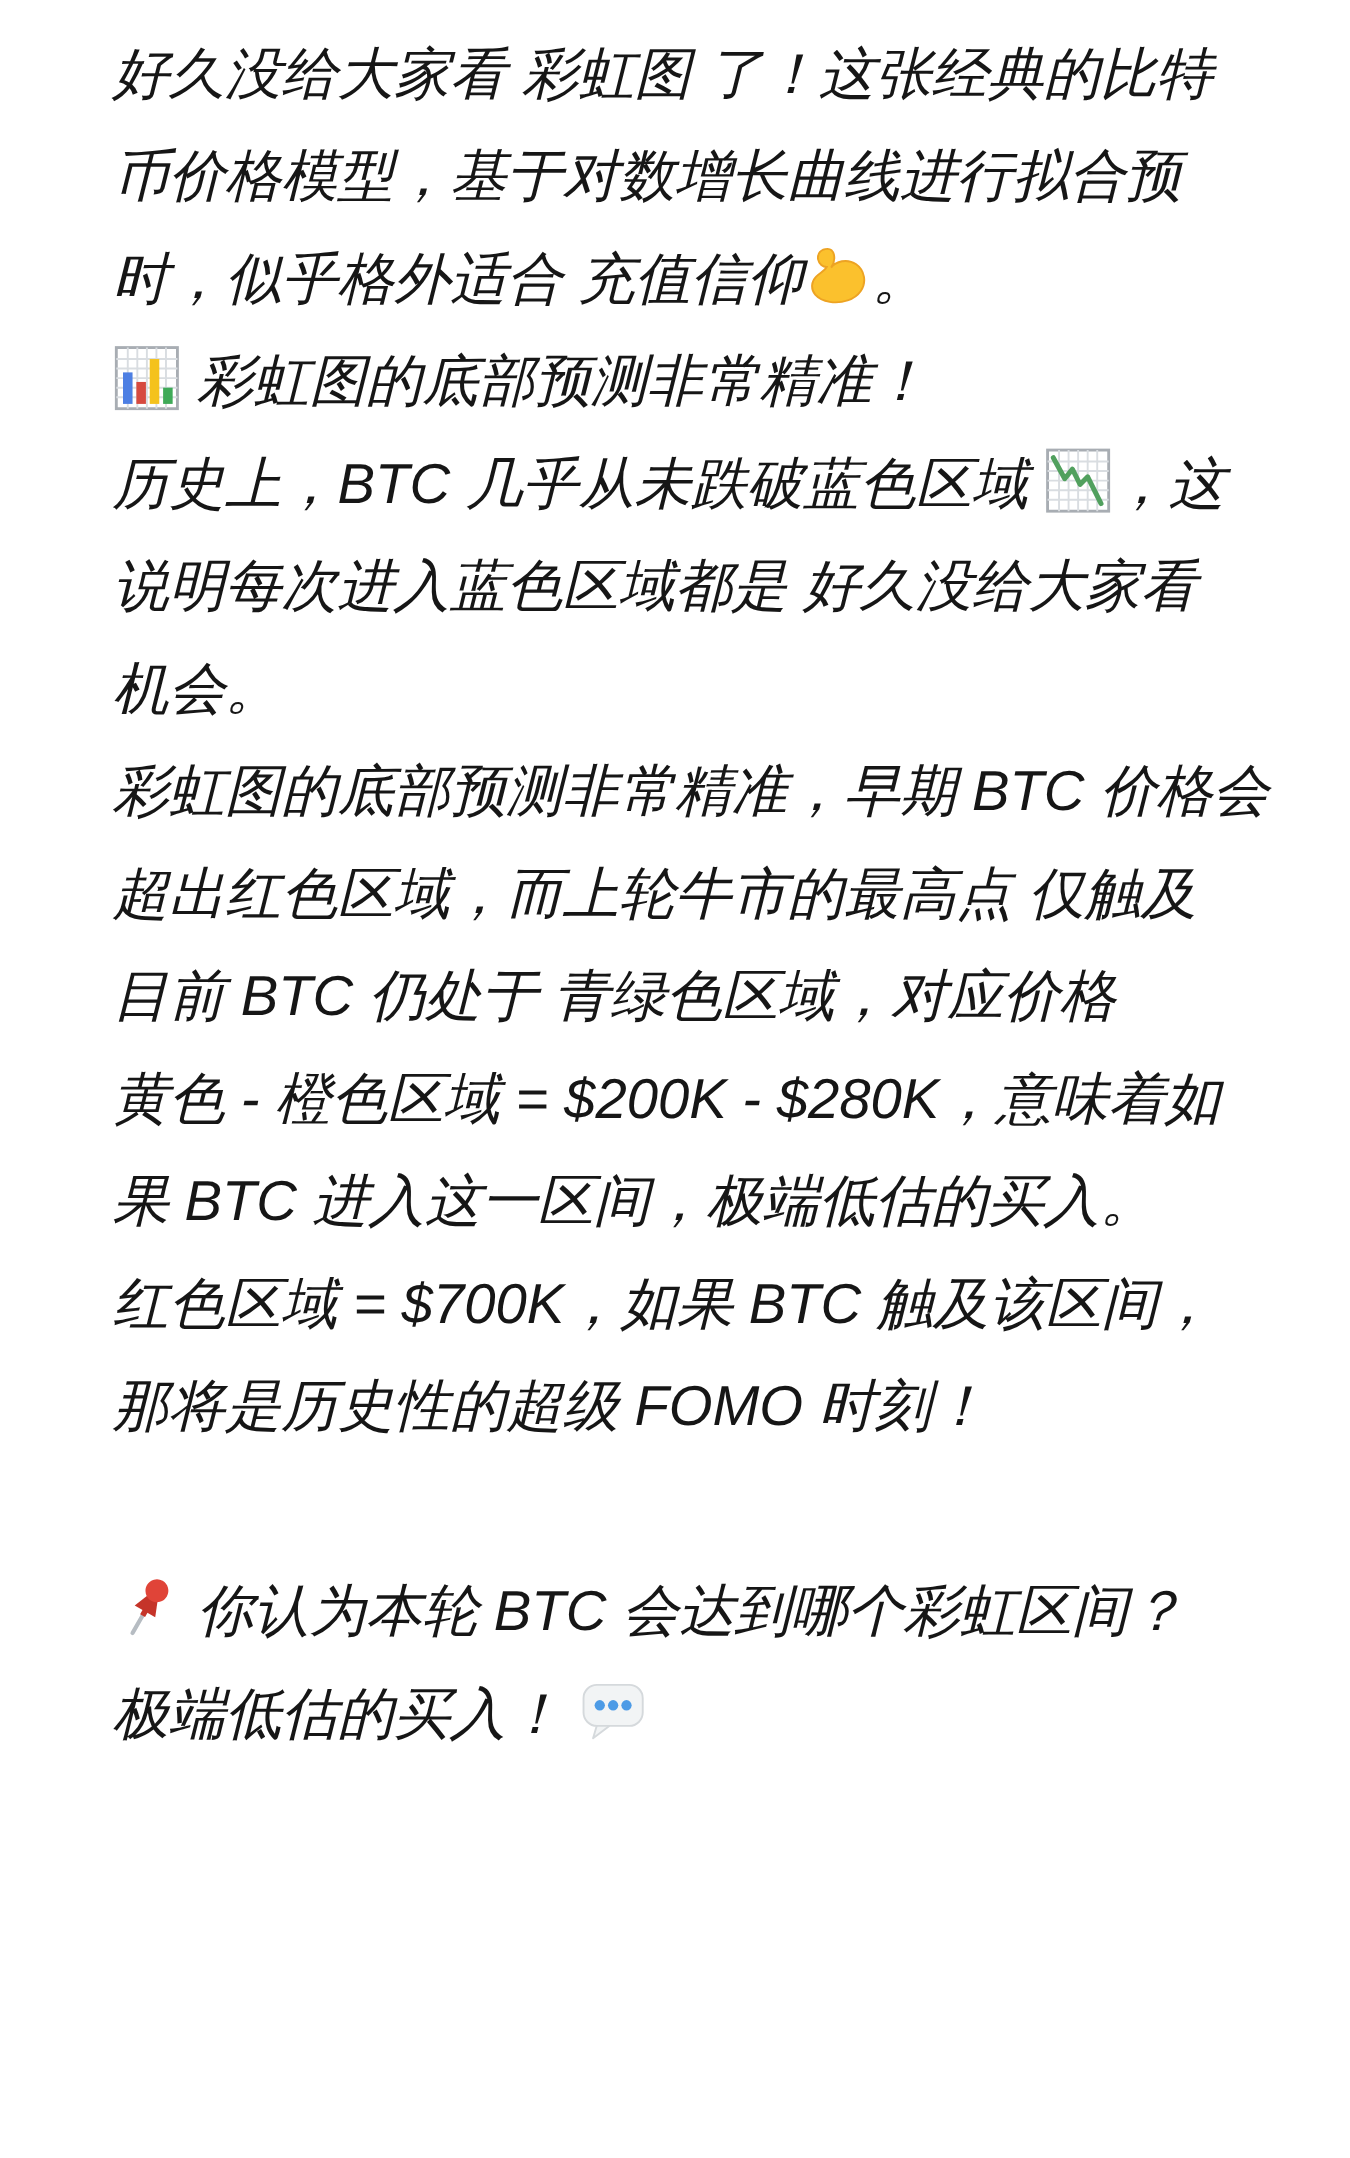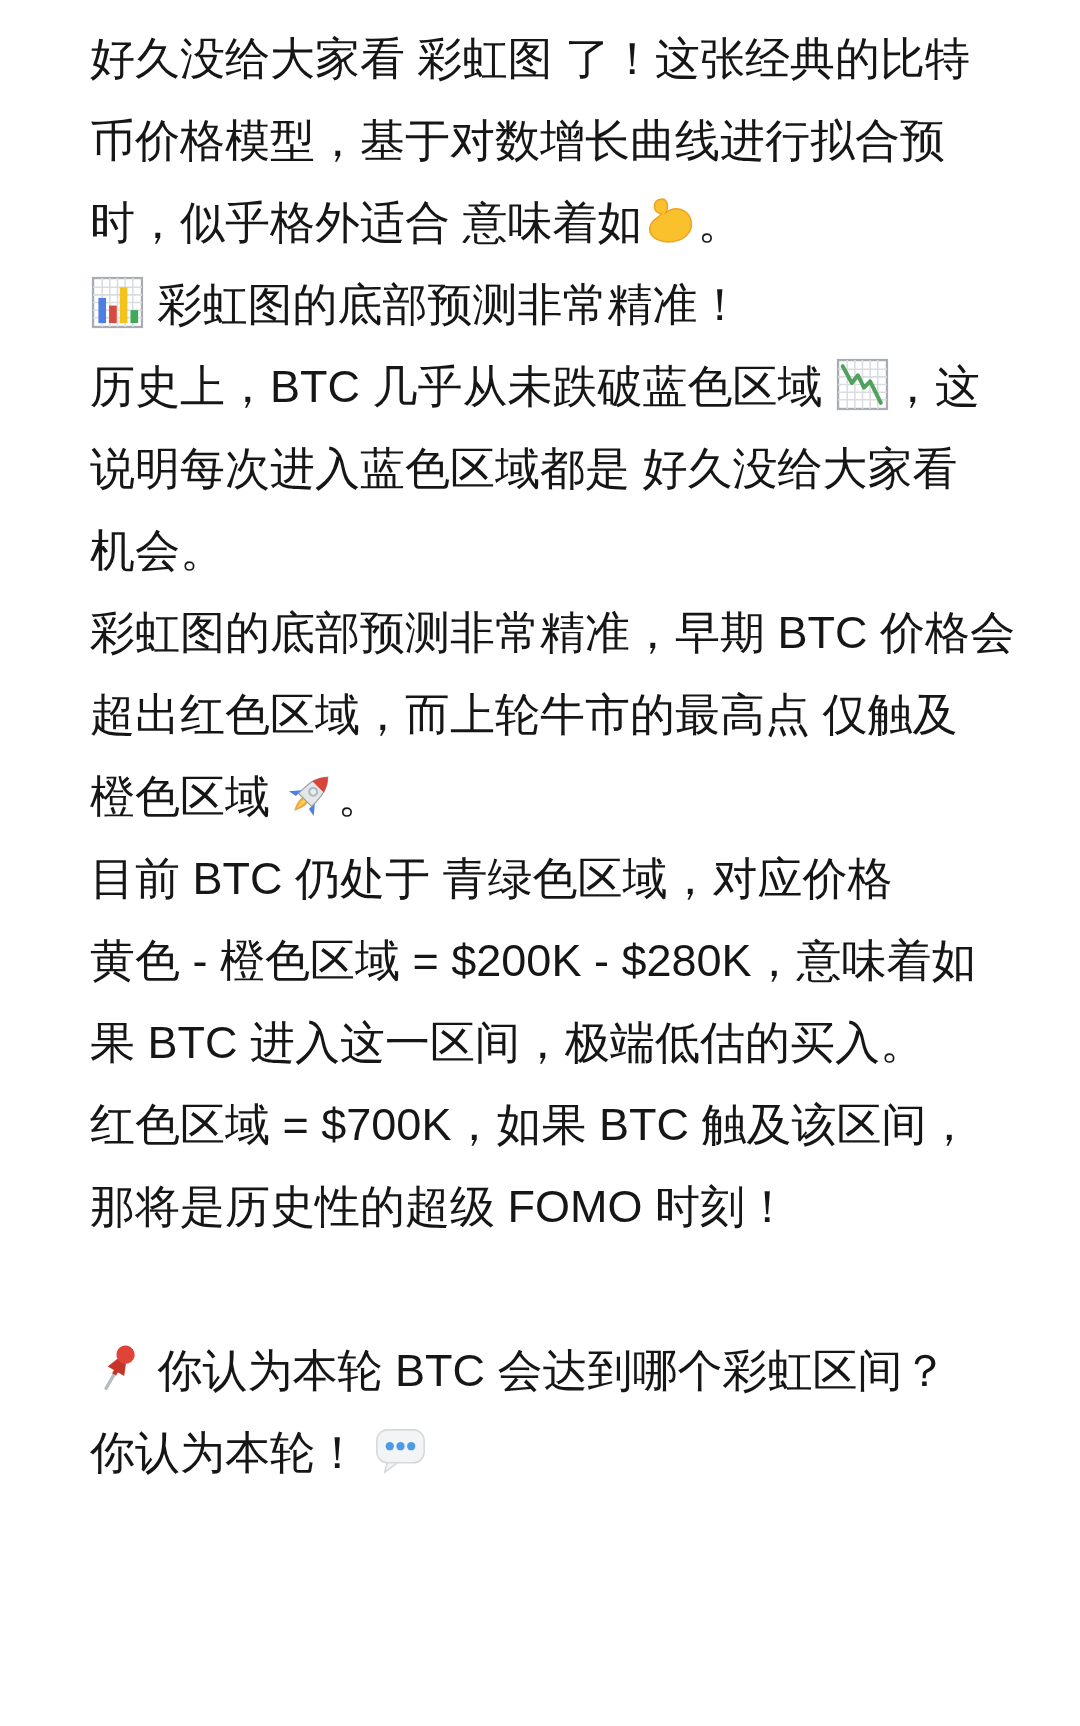--- a/index.html
+++ b/index.html
@@ -5,34 +5,34 @@
   html,body{margin:0;padding:0;background:#ffffff;}
   body{width:1080px;height:1726px;overflow:hidden;}
   .post{
     padding:18px 40px 0 90px;
     font-family:"Liberation Sans","DejaVu Sans",sans-serif;
     font-size:45px;
     line-height:82px;
     color:#161616;
     font-weight:400;
   }
-  .line{height:82px;white-space:pre;}
+  .line{height:82px;white-space:pre;font-style:italic;}
   .emoji{width:55px;height:55px;vertical-align:-10px;display:inline-block;}
 </style>
 </head>
 <body>
 
 <div class="post">
 
   <div class="line"><span>好久没给大家看 彩虹图 了！这张经典的比特</span></div>
 
   <div class="line"><span>币价格模型，基于对数增长曲线进行拟合预</span></div>
 
 
-  <div class="line"><span>时，似乎格外适合 意味着如</span><svg class="emoji" viewBox="0 0 36 36">
+  <div class="line"><span>时，似乎格外适合 充值信仰</span><svg class="emoji" viewBox="0 0 36 36">
         <path fill="#fbc12d" stroke="#eda323" stroke-width="1" d="M12.5 4 C9 4 7 6.5 7.5 9.5 C8 12 10 13.5 12 13.5 C11 15.5 8.5 16.5 6.5 18.5 C4 21 3.5 25 6 28 C9.5 32 17 33 23 31 C29 29 32.5 24 31.5 18.5 C30.5 13 25.5 9.5 20 10.5 C17.5 11 15.5 12.2 14.3 13.8 C15.6 12 16.3 9.3 15.8 7 C15.3 5.2 14 4 12.5 4 Z"></path>
       </svg><span>。</span></div>
 
   <div class="line"><svg class="emoji" viewBox="0 0 36 36">
         <rect x="2" y="2" width="32" height="32" fill="#ffffff" stroke="#a8adb3" stroke-width="1.5"></rect>
         <path stroke="#d9dde1" stroke-width="1" d="M8 2V34M13 2V34M18 2V34M23 2V34M28 2V34M2 8H34M2 13H34M2 18H34M2 23H34M2 28H34" fill="none"></path>
         <rect x="5.5" y="15" width="5" height="16.5" fill="#4d7fe3"></rect>
         <rect x="12.5" y="20" width="5" height="11.5" fill="#d64a3f"></rect>
         <rect x="19.5" y="8" width="5" height="23.5" fill="#f4c21d"></rect>
         <rect x="26.5" y="23" width="5" height="8.5" fill="#3faa58"></rect>
@@ -45,32 +45,20 @@
       </svg><span>，这</span></div>
 
   <div class="line"><span>说明每次进入蓝色区域都是 好久没给大家看</span></div>
 
   <div class="line"><span>机会。</span></div>
 
   <div class="line"><span>彩虹图的底部预测非常精准，早期 BTC 价格会</span></div>
 
   <div class="line"><span>超出红色区域，而上轮牛市的最高点 仅触及</span></div>
 
-  <div class="line"><span>橙色区域 </span><svg class="emoji" viewBox="0 0 36 36">
-        <g transform="rotate(45 18 18)">
-          <path d="M15.5 23 C15 27 16.5 30.5 18 33 C19.5 30.5 21 27 20.5 23 Z" fill="#f2a33c"></path>
-          <path d="M16.8 23 C16.6 26 17.3 28.5 18 30.5 C18.7 28.5 19.4 26 19.2 23 Z" fill="#f7cf52"></path>
-          <path d="M12 20 L6.5 26.5 L12 25.5 Z" fill="#4d7fe3"></path>
-          <path d="M24 20 L29.5 26.5 L24 25.5 Z" fill="#4d7fe3"></path>
-          <path d="M18 2 C22.5 6.5 24 13 24 19 L24 23 L12 23 L12 19 C12 13 13.5 6.5 18 2 Z" fill="#e3e7ea" stroke="#9aa0a6" stroke-width="0.8"></path>
-          <path d="M18 2 C20.8 4.8 22.4 8 23.2 11 L12.8 11 C13.6 8 15.2 4.8 18 2 Z" fill="#d8433a"></path>
-          <circle cx="18" cy="15.5" r="3.2" fill="#aeb6bc"></circle>
-          <circle cx="18" cy="15.5" r="1.9" fill="#e8eef1"></circle>
-        </g>
-      </svg><span>。</span></div>
 
 
   <div class="line"><span>目前 BTC 仍处于 青绿色区域，对应价格</span></div>
 
 
   <div class="line"><span>黄色 - 橙色区域 = $200K - $280K，意味着如</span></div>
 
   <div class="line"><span>果 BTC 进入这一区间，极端低估的买入。</span></div>
 
   <div class="line"><span>红色区域 = $700K，如果 BTC 触及该区间，</span></div>
@@ -81,21 +69,21 @@
 
   <div class="line"><svg class="emoji" viewBox="0 0 36 36">
         <g transform="rotate(30 18 18)">
           <line x1="18" y1="22" x2="18" y2="33" stroke="#b6bcc2" stroke-width="2.2" stroke-linecap="round"></line>
           <path d="M14.8 12.5 L21.2 12.5 L24.2 20 L11.8 20 Z" fill="#c53429"></path>
           <rect x="16.5" y="19.5" width="3" height="3" fill="#c53429"></rect>
           <circle cx="18" cy="7.5" r="6" fill="#e04438"></circle>
         </g>
       </svg><span> 你认为本轮 BTC 会达到哪个彩虹区间？</span></div>
 
-  <div class="line"><span>你认为本轮！ </span><svg class="emoji" viewBox="0 0 36 36">
+  <div class="line"><span>极端低估的买入！ </span><svg class="emoji" viewBox="0 0 36 36">
         <path d="M10 24 L7.5 32.5 L16 26 Z" fill="#f2f4f5" stroke="#d5d9dc" stroke-width="1" stroke-linejoin="round"></path>
         <rect x="2.5" y="4.5" width="31" height="21.5" rx="7" fill="#f2f4f5" stroke="#d5d9dc" stroke-width="1"></rect>
         <circle cx="11" cy="15.2" r="2.7" fill="#4d9be6"></circle>
         <circle cx="18" cy="15.2" r="2.7" fill="#4d9be6"></circle>
         <circle cx="25" cy="15.2" r="2.7" fill="#4d9be6"></circle>
       </svg></div>
 
 </div>
 
 </body></html>

